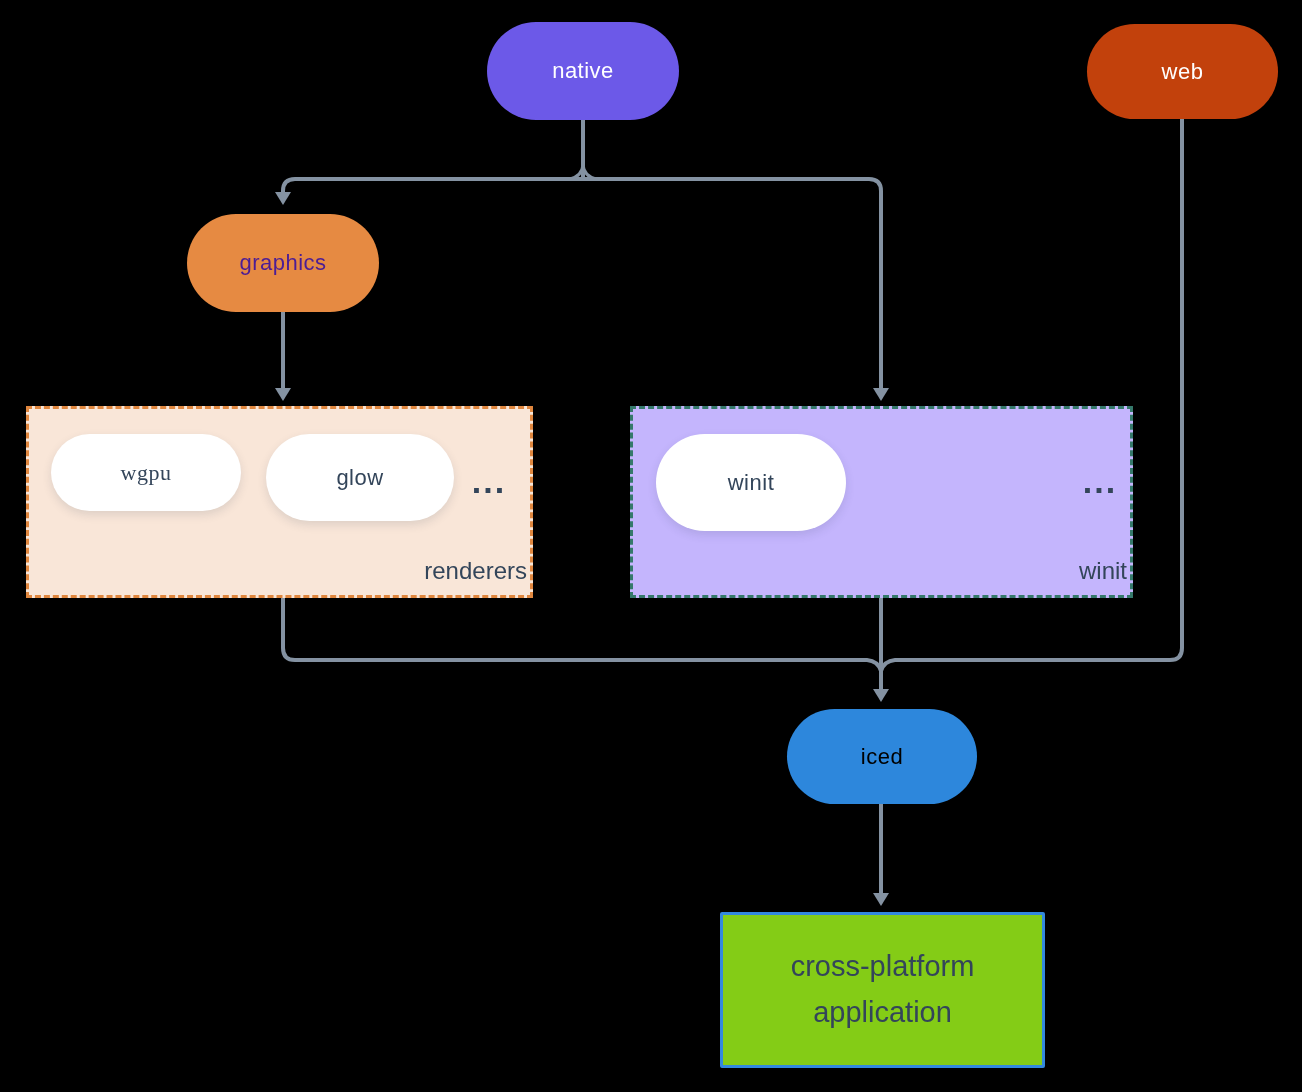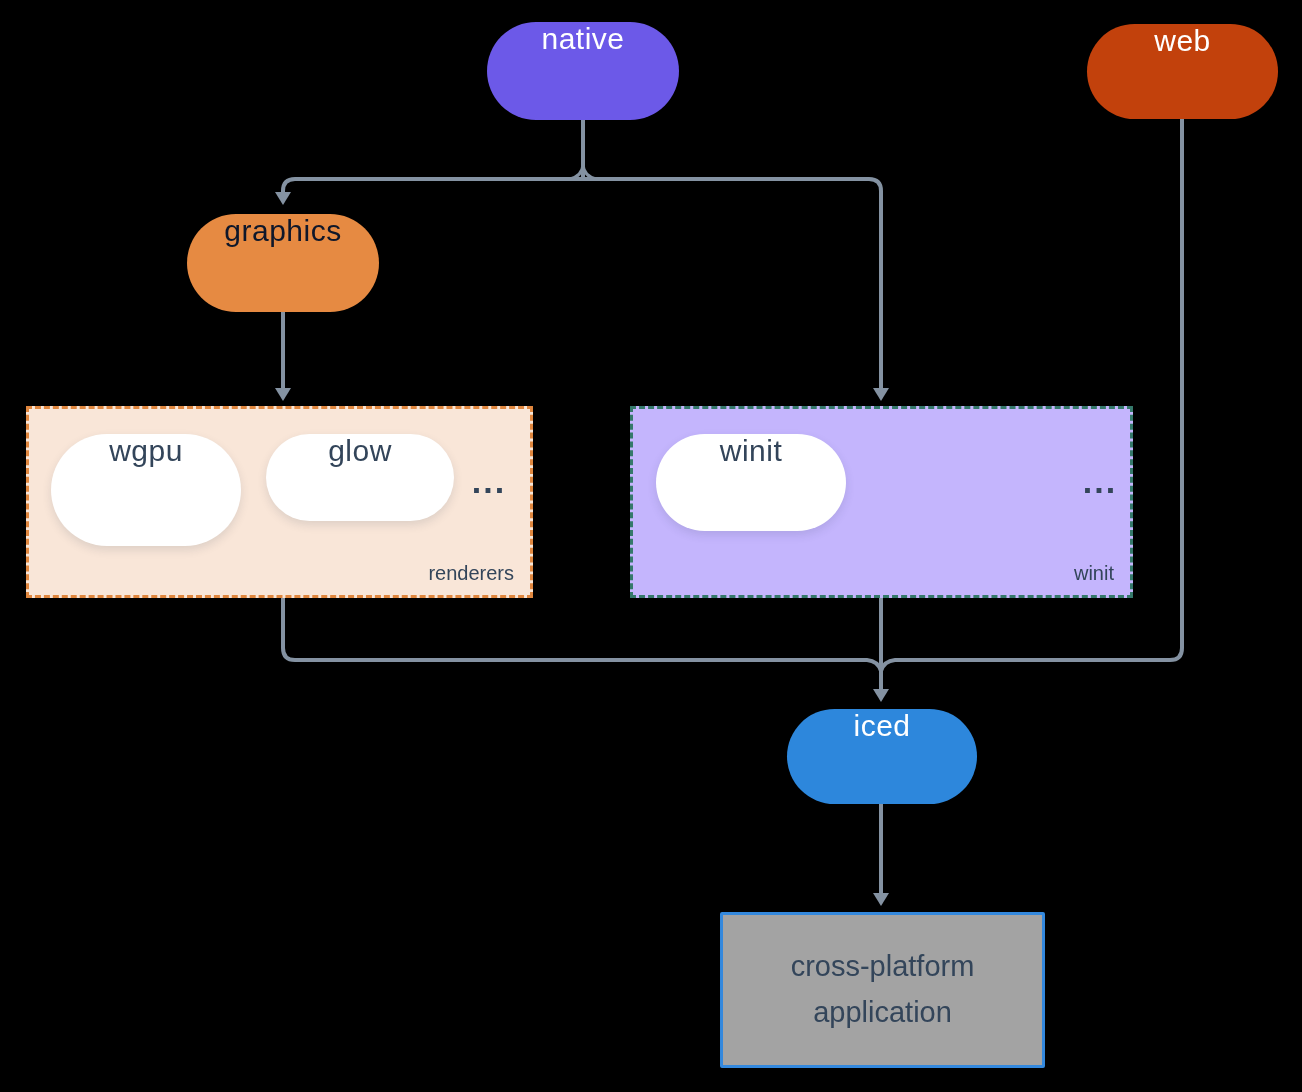--- a/index.html
+++ b/index.html
@@ -25,68 +25,68 @@
     fill: none;
     stroke-width: 4;
   }
   .edge-flare {
     fill: none;
     stroke-width: 3;
   }
   .pill {
     position: absolute;
     display: flex;
-    align-items: flex-start;
+    align-items: center;
     justify-content: center;
     border-radius: 999px;
-    font-size: 30px;
+    font-size: 22px;
     letter-spacing: 0.5px;
   }
   .node-native   { left: 487px;  top: 22px;  width: 192px; height: 98px; }
   .node-web      { left: 1087px; top: 24px;  width: 191px; height: 95px; }
   .node-graphics { left: 187px;  top: 214px; width: 192px; height: 98px; }
   .node-iced     { left: 787px;  top: 709px; width: 190px; height: 95px; }
 
   .group {
     position: absolute;
     border-style: dashed;
     border-width: 3px;
     box-sizing: border-box;
   }
   .group-renderers { left: 26px;  top: 406px; width: 507px; height: 192px; }
   .group-shells    { left: 630px; top: 406px; width: 503px; height: 192px; }
 
   .white-pill {
     background: #ffffff;
     box-shadow: 0 4px 10px rgba(40, 55, 75, 0.13);
   }
-  .pill-wgpu   { left: 22px;  top: 25px; width: 190px; height: 112px; }
+  .pill-wgpu   { left: 22px;  top: 25px; width: 190px; height: 77px; font-family: Liberation Serif, serif; }
   .pill-glow   { left: 237px; top: 25px; width: 188px; height: 87px; }
   .pill-winit  { left: 23px;  top: 25px; width: 190px; height: 97px; }
   .pill-glutin { left: 238px; top: 25px; width: 190px; height: 97px; }
 
   .ellipsis {
     position: absolute;
     top: 50px;
     width: 60px;
     height: 44px;
     line-height: 44px;
     text-align: center;
     font-size: 34px;
     font-weight: 600;
     letter-spacing: 2px;
   }
   .ellipsis-renderers { left: 430px; }
   .ellipsis-shells    { left: 437px; }
 
   .group-label {
     position: absolute;
-    right: 16px;
+    right: 3px;
     bottom: 10px;
-    font-size: 20px;
+    font-size: 24px;
   }
 
   .app-box {
     position: absolute;
     left: 720px;
     top: 912px;
     width: 325px;
     height: 156px;
     box-sizing: border-box;
     border-width: 3px;
@@ -130,21 +130,21 @@
   </svg>
 
   <div class="pill node-native" style="background-color: rgb(108, 89, 232); color: rgb(255, 255, 255);">
     <span>native</span>
   </div>
 
   <div class="pill node-web" style="background-color: #c2410c; color: rgb(255, 255, 255);">
     <span>web</span>
   </div>
 
-  <div class="pill node-graphics" style="background-color: rgb(230, 138, 66); color: #0f172a;">
+  <div class="pill node-graphics" style="background-color: rgb(230, 138, 66); color: #4c1d95;">
     <span>graphics</span>
   </div>
 
   <div class="group group-renderers" style="background-color: rgb(249, 230, 216); border-color: rgb(224, 135, 63);">
     <div class="pill white-pill pill-wgpu" style="color: rgb(51, 69, 90);">
       <span>wgpu</span>
     </div>
     <div class="pill white-pill pill-glow" style="color: rgb(51, 69, 90);">
       <span>glow</span>
     </div>
@@ -153,22 +153,22 @@
   </div>
 
   <div class="group group-shells" style="background-color: #c4b5fd; border-color: rgb(53, 121, 107);">
     <div class="pill white-pill pill-winit" style="color: rgb(51, 69, 90);">
       <span>winit</span>
     </div>
     <div class="ellipsis ellipsis-shells" style="color: rgb(51, 69, 90);">...</div>
     <div class="group-label" style="color: rgb(51, 69, 90);">winit</div>
   </div>
 
-  <div class="pill node-iced" style="background-color: rgb(45, 135, 220); color: #ffffff;">
+  <div class="pill node-iced" style="background-color: rgb(45, 135, 220); color: #000000;">
     <span>iced</span>
   </div>
 
-  <div class="app-box" style="background-color: #a3a3a3; border-color: rgb(51, 136, 221); color: rgb(51, 69, 90);">
+  <div class="app-box" style="background-color: #84cc16; border-color: rgb(51, 136, 221); color: rgb(51, 69, 90);">
     <span>cross-platform</span>
     <span>application</span>
   </div>
 
 </div>
 
 </body></html>

